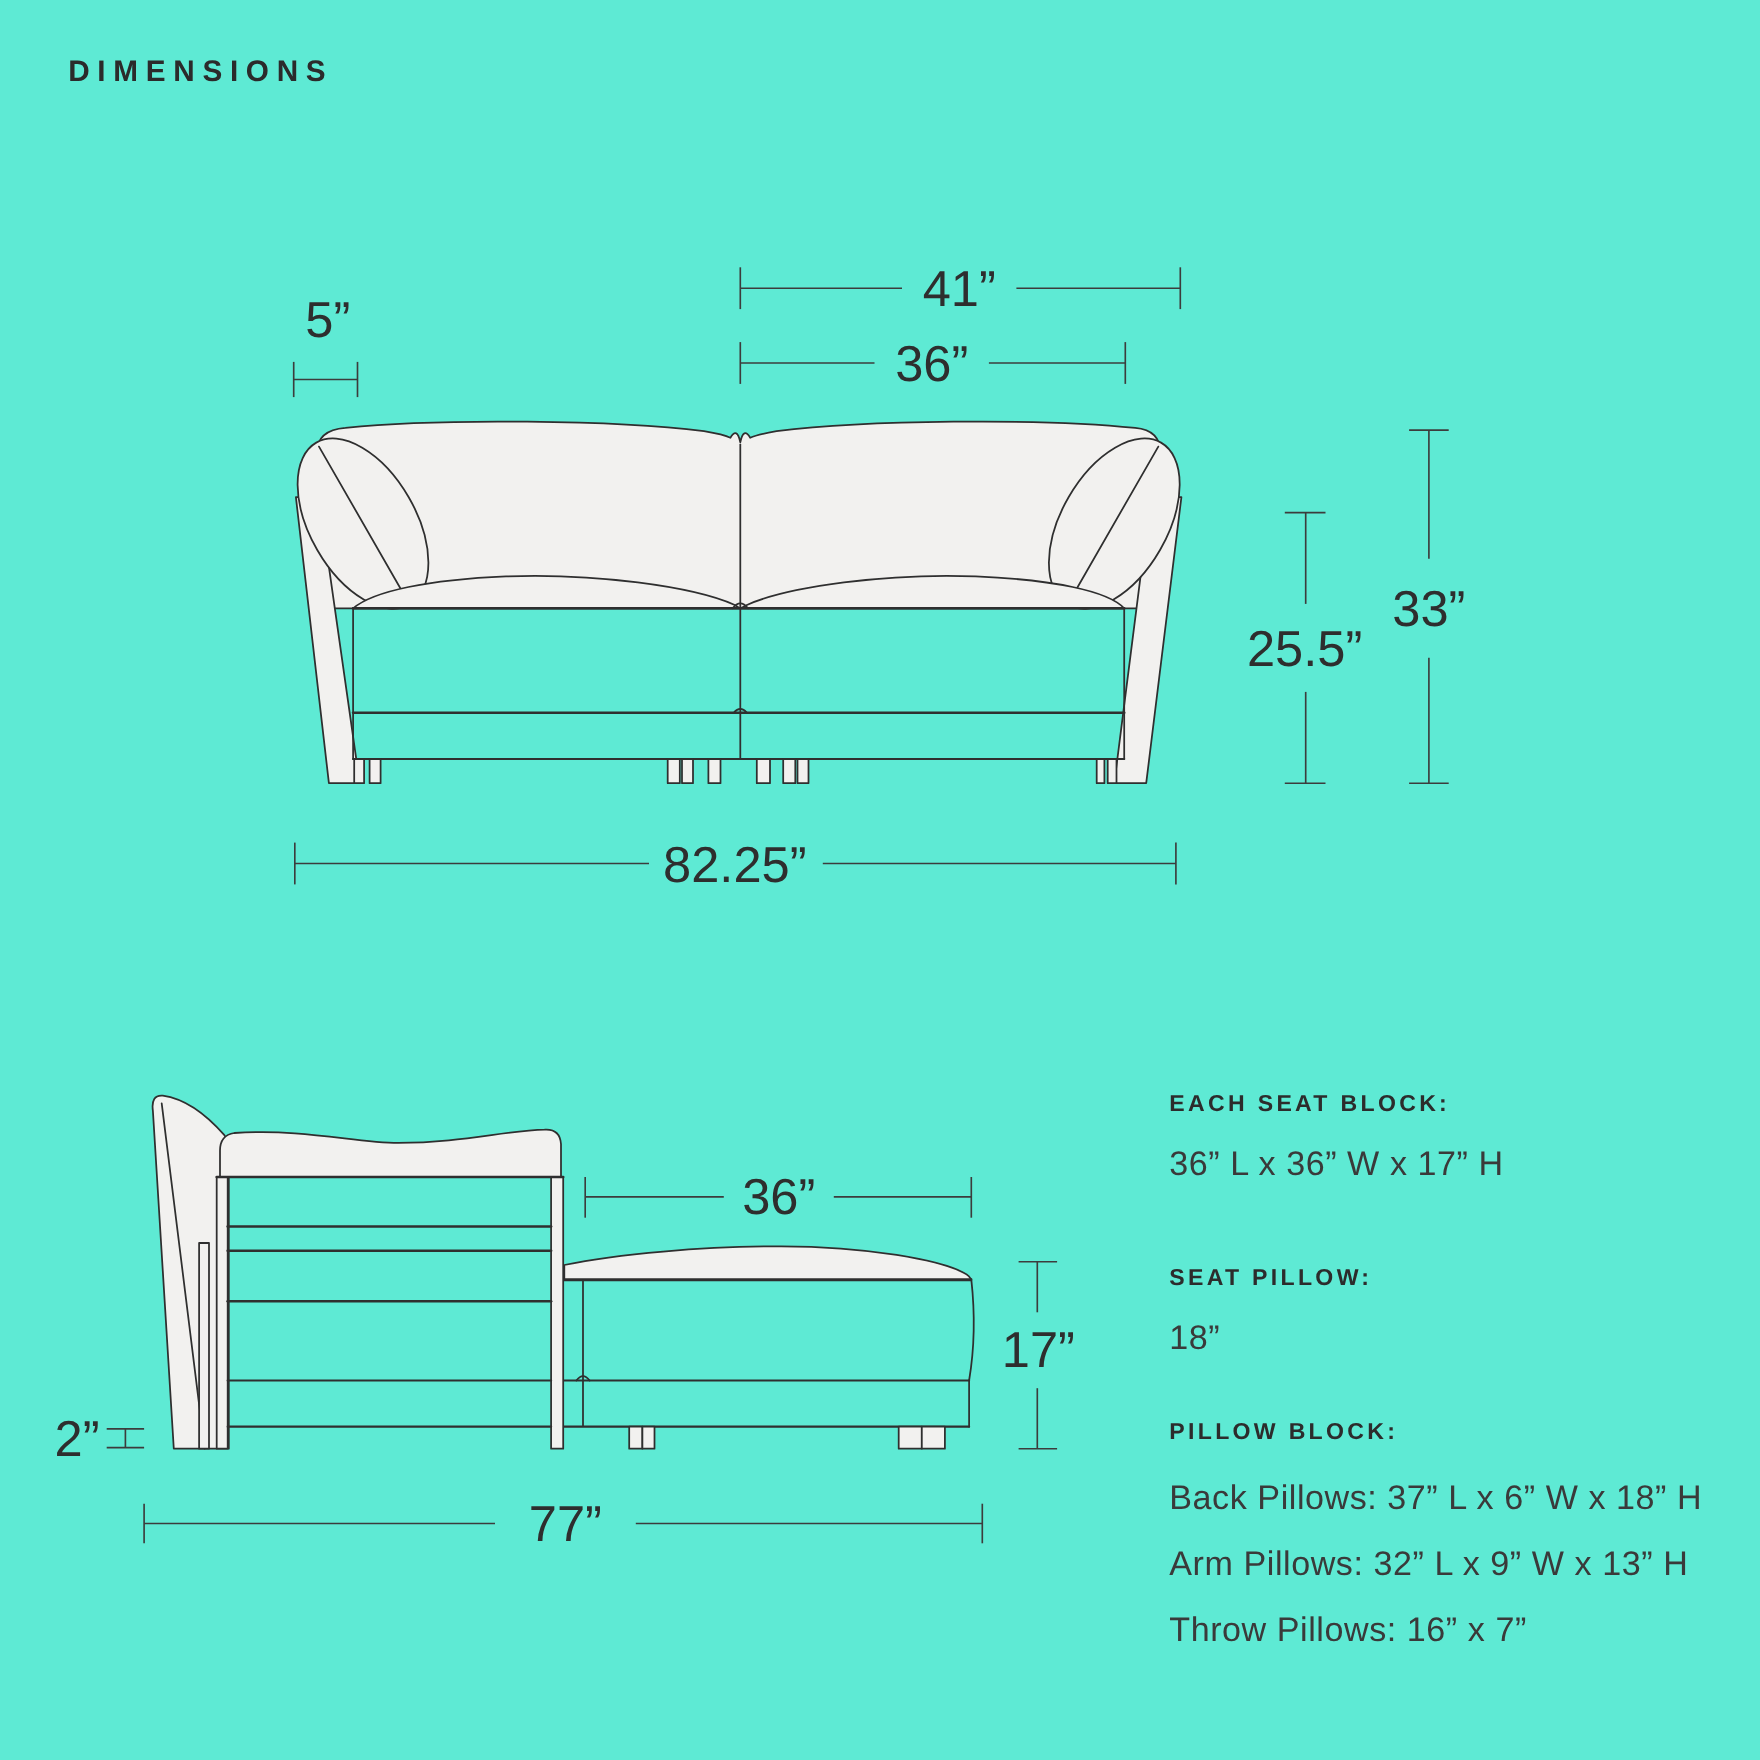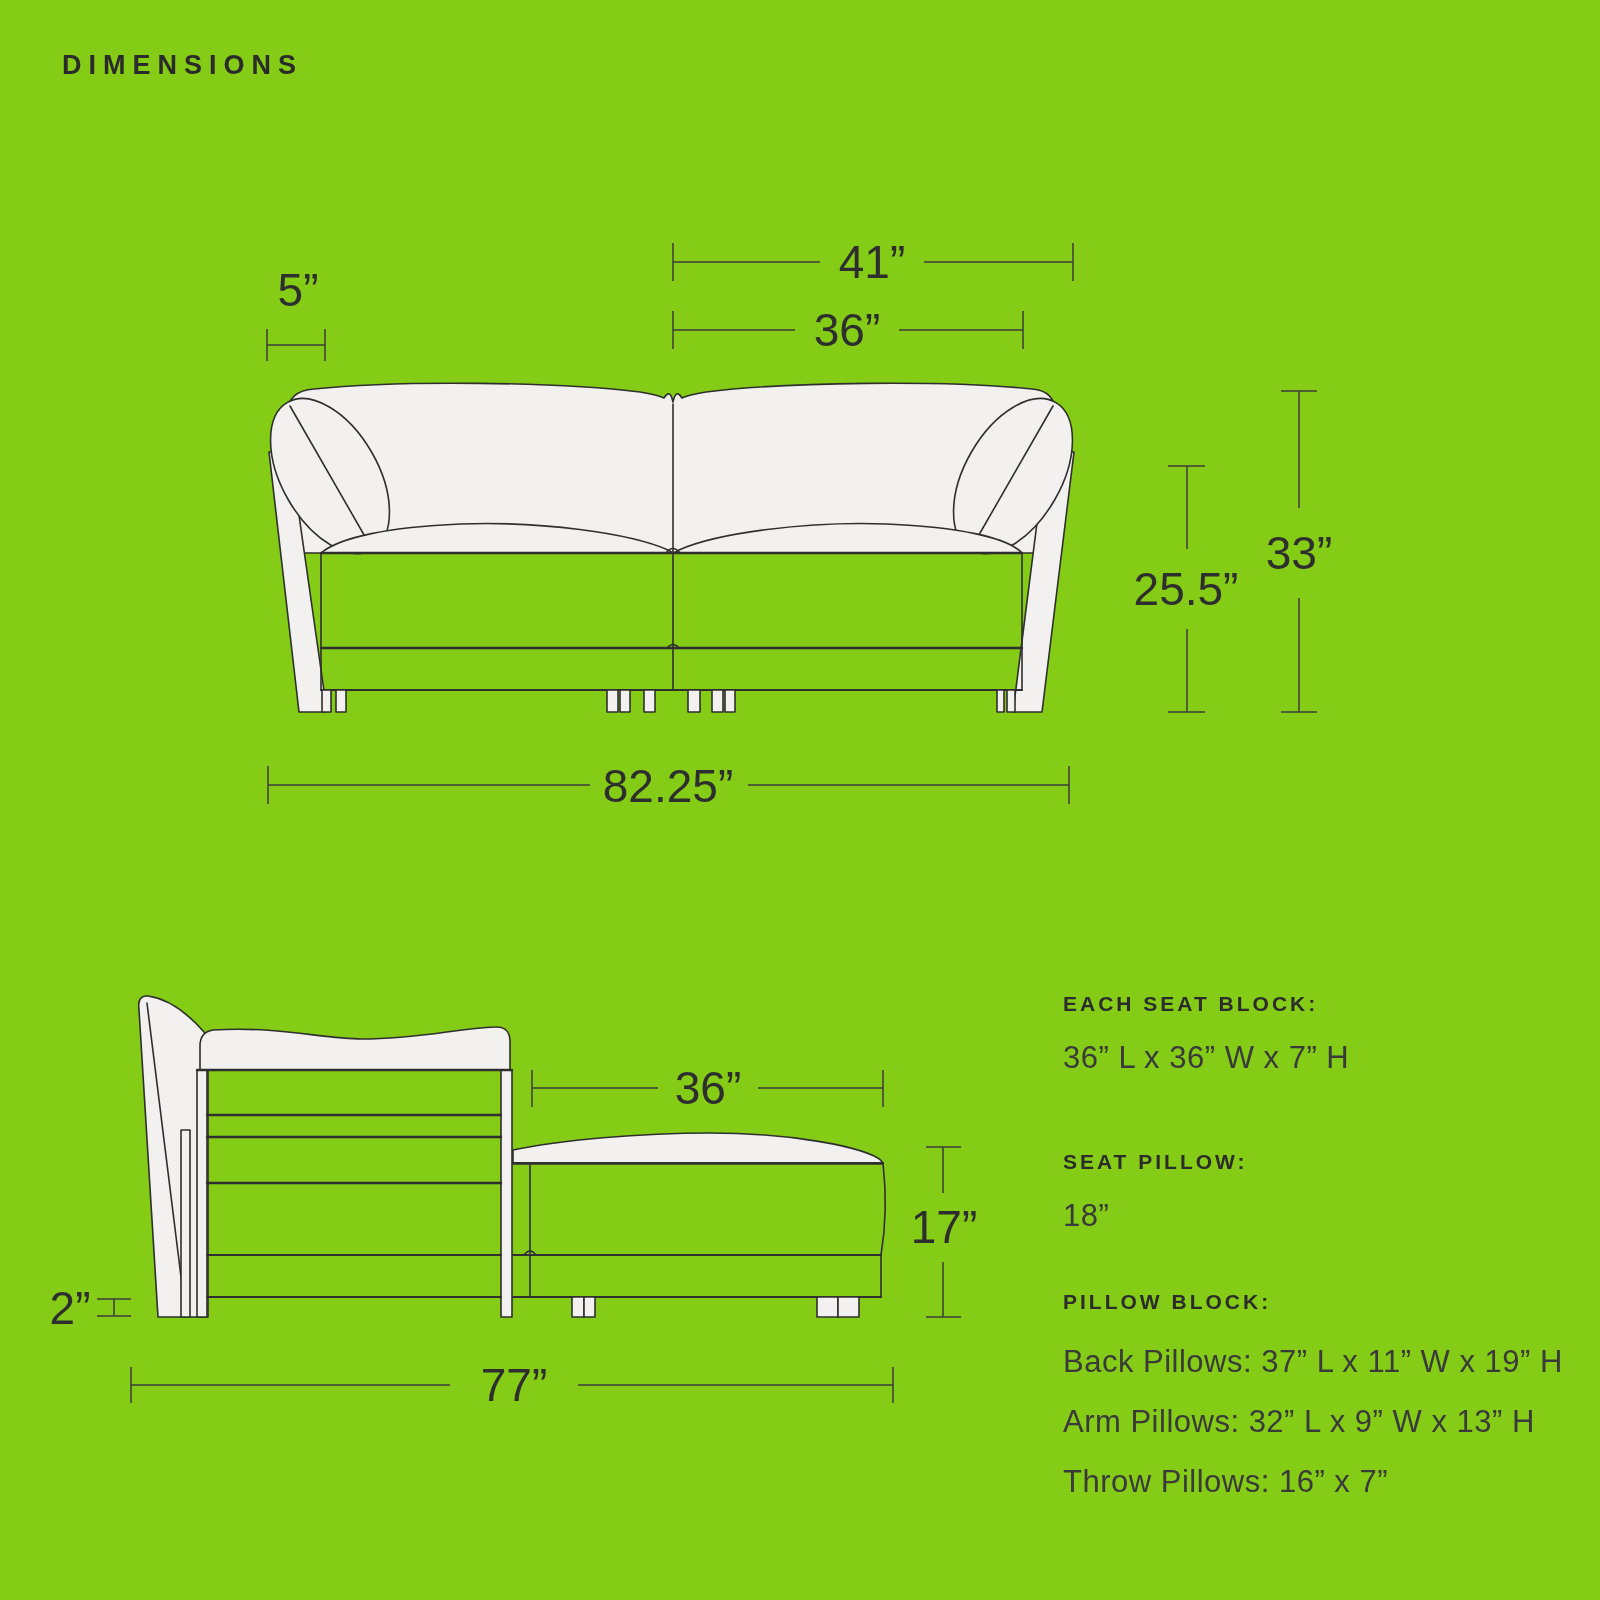--- a/index.html
+++ b/index.html
@@ -1,19 +1,19 @@
 <!DOCTYPE html>
 <html><head>
 <meta charset="utf-8">
 <style>
   html,body{margin:0;padding:0;background:#e6e5e3;}
   .canvas{
     position:relative;
     width:1600px;height:1600px;
-    background:#84cc16;
+    background:#5eead4;
     overflow:hidden;
     font-family:"Liberation Sans", sans-serif;
   }
   .page-title{
     position:absolute;left:62px;top:50px;
     font-size:27px;font-weight:bold;letter-spacing:7px;
     color:#2b2b2b;
   }
   svg.art{position:absolute;left:0;top:0;}
   svg.art .outline{fill:none;stroke:#2f2f2f;stroke-width:1.6;stroke-linejoin:round;stroke-linecap:round;}
@@ -221,24 +221,24 @@
         <line class="dim" x1="893" y1="1367" x2="893" y2="1403"></line>
         <line class="dim" x1="131" y1="1385" x2="450" y2="1385"></line>
         <line class="dim" x1="578" y1="1385" x2="893" y2="1385"></line>
         <text class="dim-label" x="514" y="1385">77”</text>
       </g>
     </g>
   </svg>
 
   <div class="specs">
     <div class="spec-heading" style="top:992px">EACH SEAT BLOCK:</div>
-    <div class="spec-line" style="top:1040px">36” L x 36” W x 7” H</div>
+    <div class="spec-line" style="top:1040px">36” L x 36” W x 17” H</div>
 
     <div class="spec-heading" style="top:1150px">SEAT PILLOW:</div>
     <div class="spec-line" style="top:1198px">18”</div>
 
     <div class="spec-heading" style="top:1290px">PILLOW BLOCK:</div>
-    <div class="spec-line" style="top:1344px">Back Pillows: 37” L x 11” W x 19” H</div>
+    <div class="spec-line" style="top:1344px">Back Pillows: 37” L x 6” W x 18” H</div>
     <div class="spec-line" style="top:1404px">Arm Pillows: 32” L x 9” W x 13” H</div>
     <div class="spec-line" style="top:1464px">Throw Pillows: 16” x 7”</div>
   </div>
 
 </div>
 
 </body></html>

